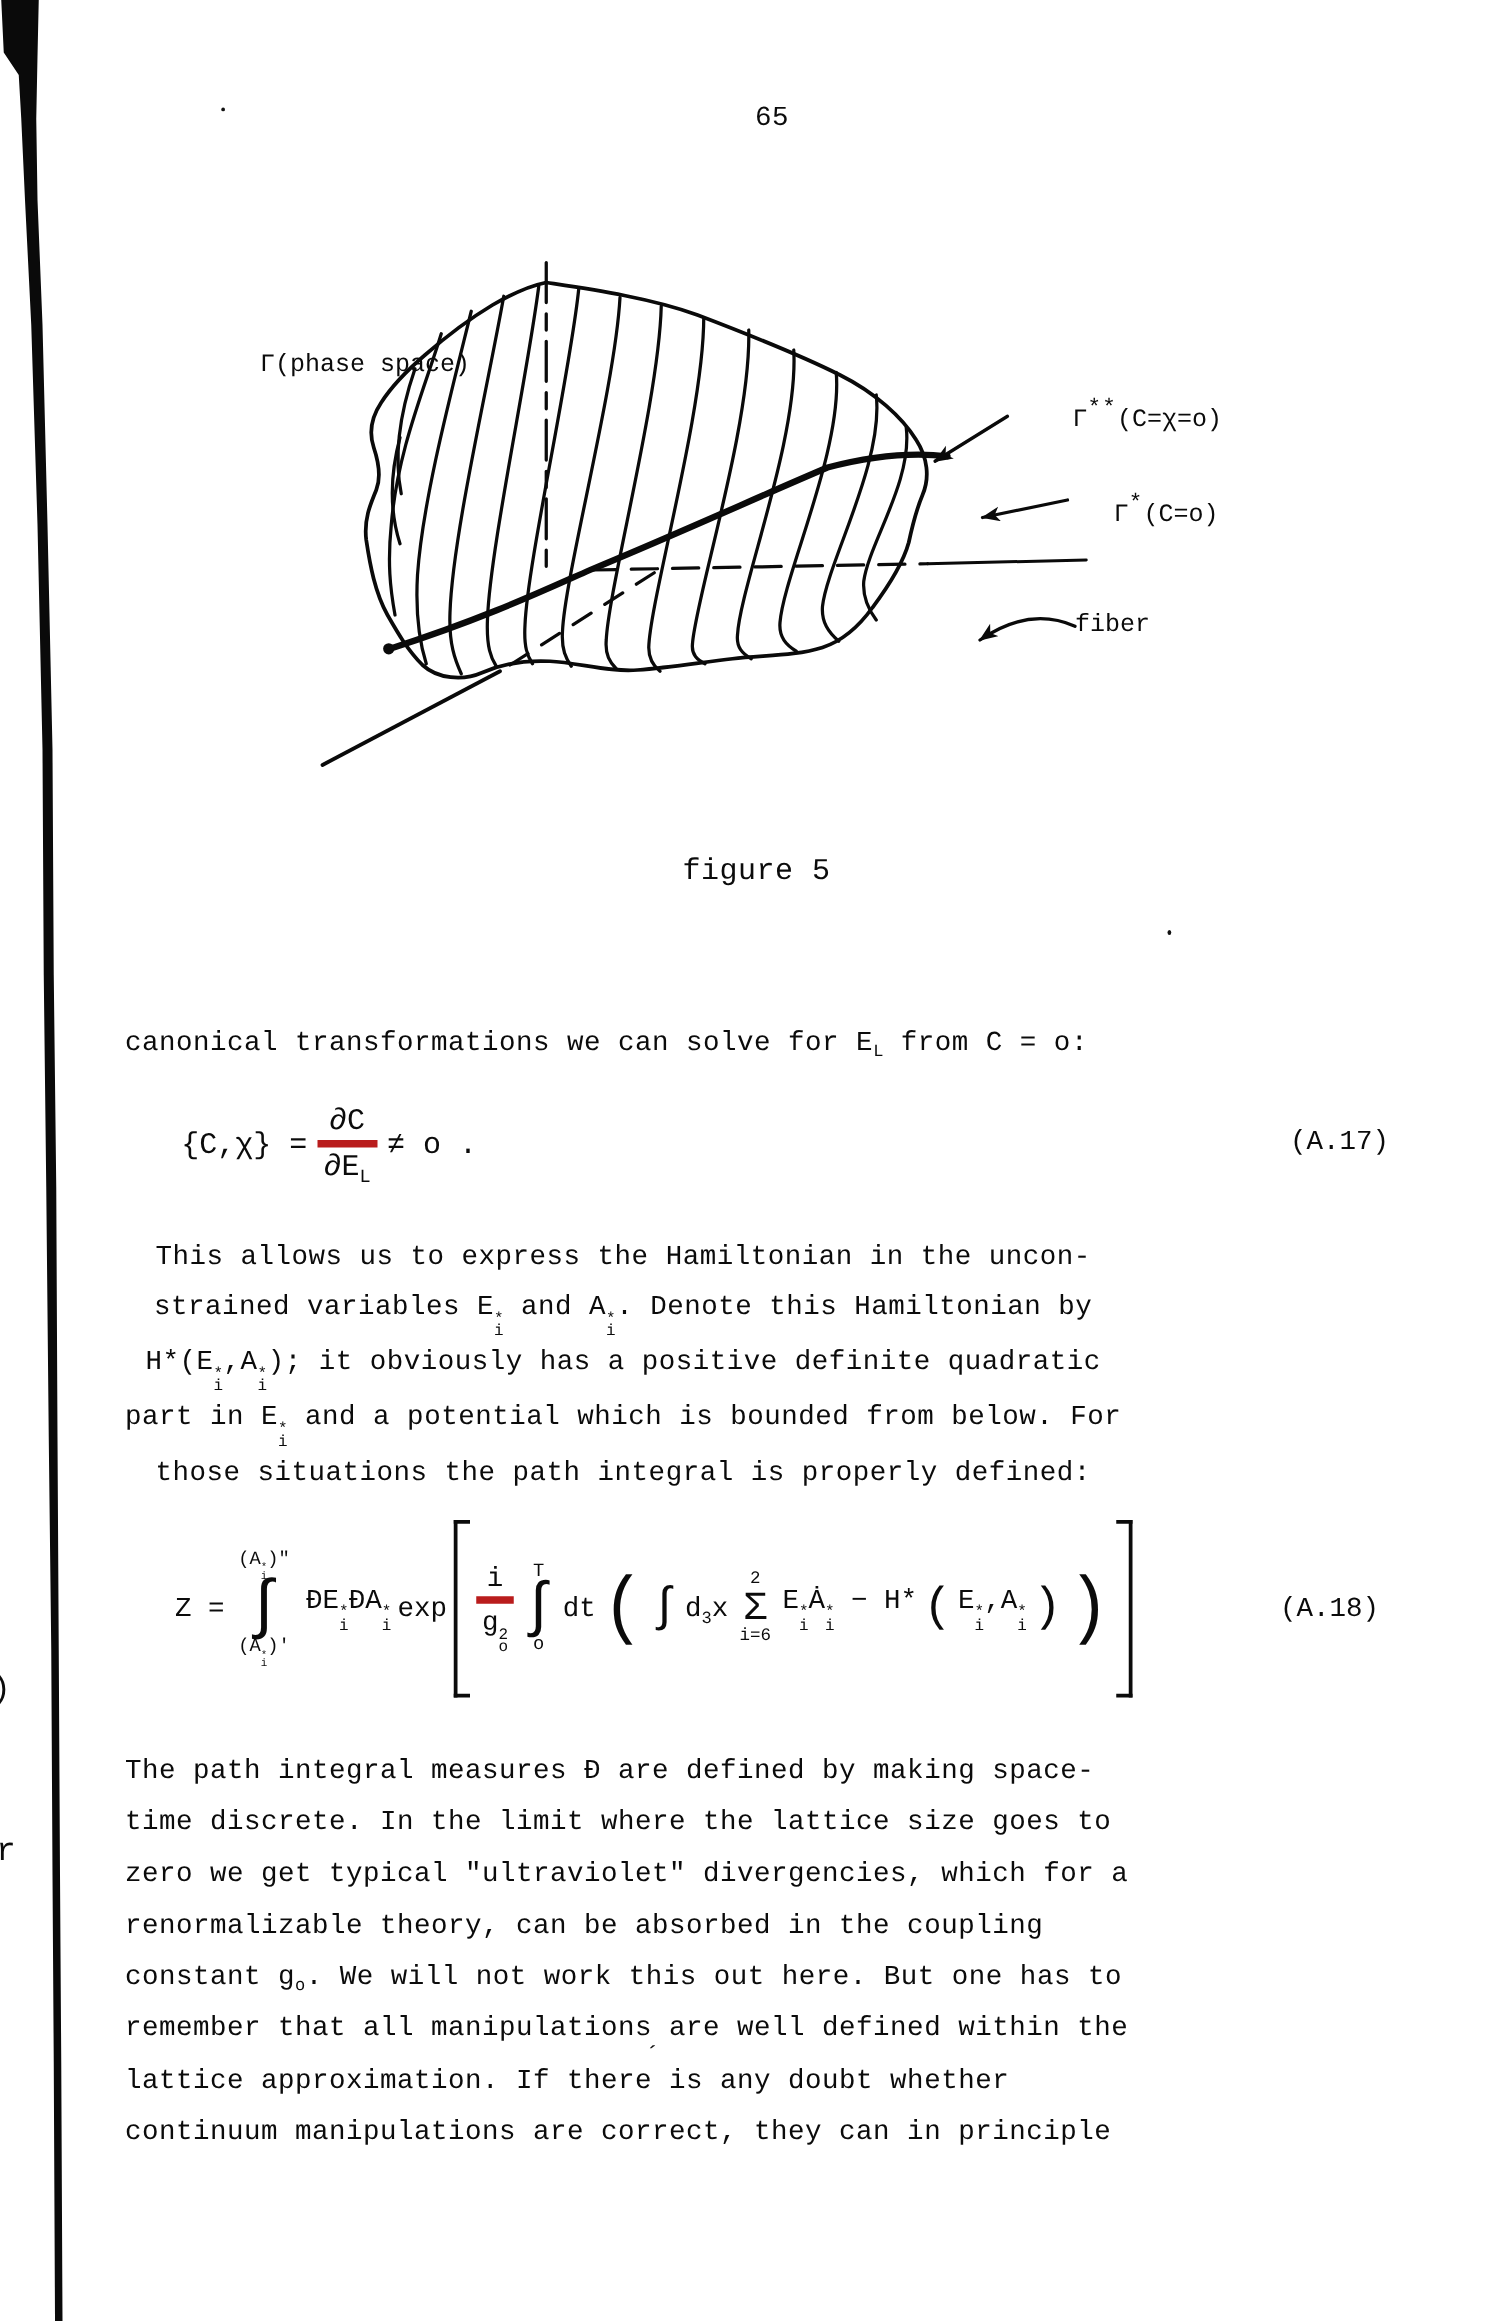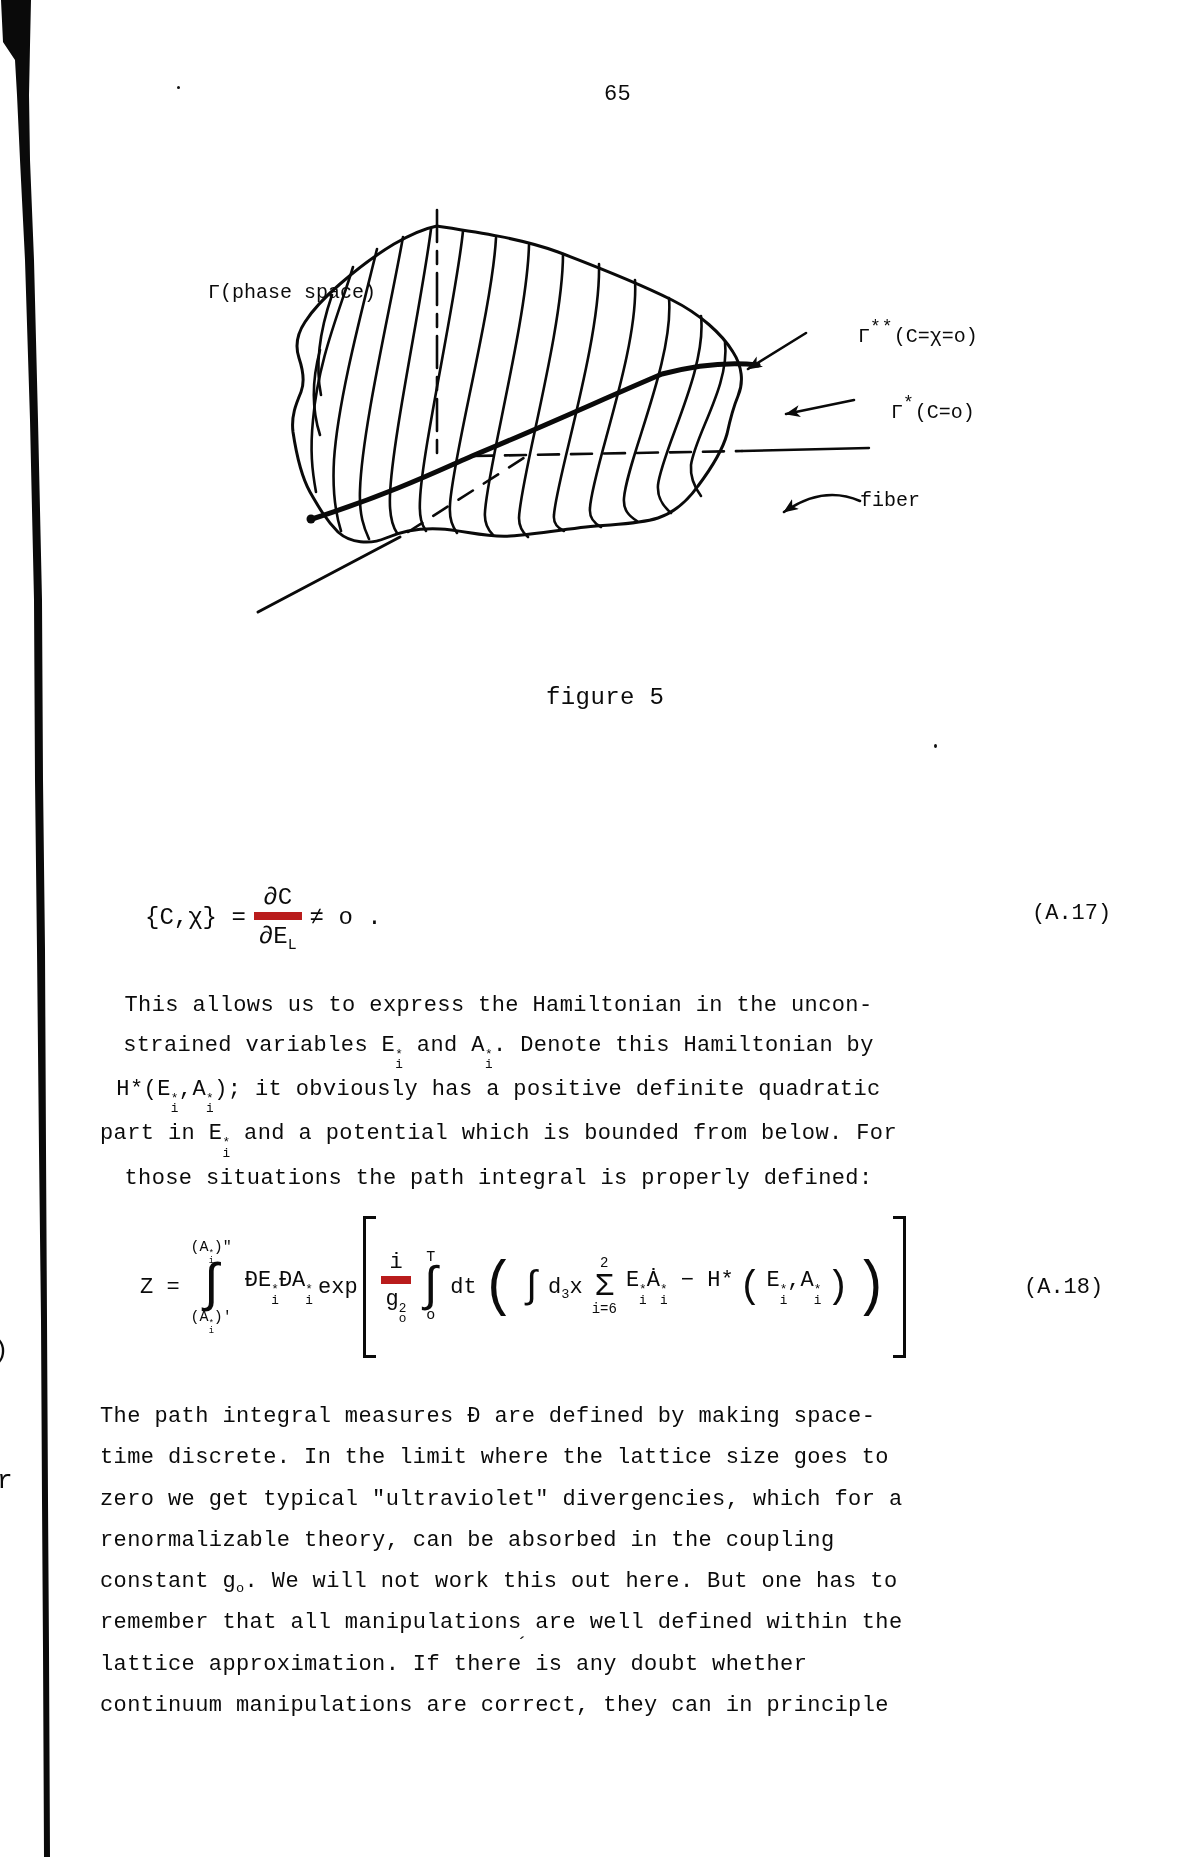--- a/index.html
+++ b/index.html
@@ -15,21 +15,21 @@
   .stk{display:inline-flex;flex-direction:column;align-items:center;font-size:0.58em;
        line-height:0.8;vertical-align:-0.55em;}
   
   .figlabel{font-size:20px;white-space:pre;}
   .figlabel sup{font-size:0.9em;vertical-align:0.55em;letter-spacing:1px;}
   
   .eq17{display:flex;align-items:center;gap:8px;font-size:24px;text-align:center;}
   .eq18{display:flex;align-items:center;gap:5px;font-size:22px;height:142px;}
   .frac{display:inline-flex;flex-direction:column;align-items:center;}
   .frac .num{padding:0 5px 1px;}
-  .frac .den{border-top:8px solid #b91c1c;padding:3px 5px 0;white-space:nowrap;}
+  .frac .den{border-top:6px solid #b91c1c;padding:3px 5px 0;white-space:nowrap;}
   .intblk,.sumblk{display:inline-flex;flex-direction:column;align-items:center;}
   .intblk .lim{font-size:15px;line-height:1.15;white-space:pre;}
   .isign{font-size:52px;line-height:0.85;}
   .intblk.t .isign{font-size:48px;}
   .isign2{font-size:38px;line-height:1;}
   .sumblk .lim{font-size:14px;line-height:1.1;}
   .ssign{font-size:32px;line-height:0.95;}
   .brk{width:10px;height:136px;border:3px solid #0b0b0b;flex:0 0 auto;}
   .brk.l{border-right:none;}
   .brk.r{border-left:none;}
@@ -133,20 +133,21 @@
   </div>
 
   <div class="abs figlabel" style="left:810px;top:302px;">
     <span>Γ</span><sup>**</sup><span>(C=χ=o)</span>
   </div>
 
   <div class="abs figlabel" style="left:860px;top:489px;">fiber</div>
 
   <div class="abs body-text" style="left:546px;top:684px;font-size:24px;">figure 5</div>
 
+  <div class="abs body-text" style="left:100px;top:822px;">canonical transformations we can solve for E<sub>L</sub> from C = o:</div>
 
   <div class="abs eq17" style="left:145px;top:884px;">
     <span>{C,χ} =</span>
     <span class="frac">
       <span class="num">∂C</span>
       <span class="den">∂E<sub>L</sub></span>
     </span>
     <span>≠ o .</span>
   </div>
   <div class="abs eqlabel" style="left:1020px;top:901px;margin-left:12px;">(A.17)</div>

